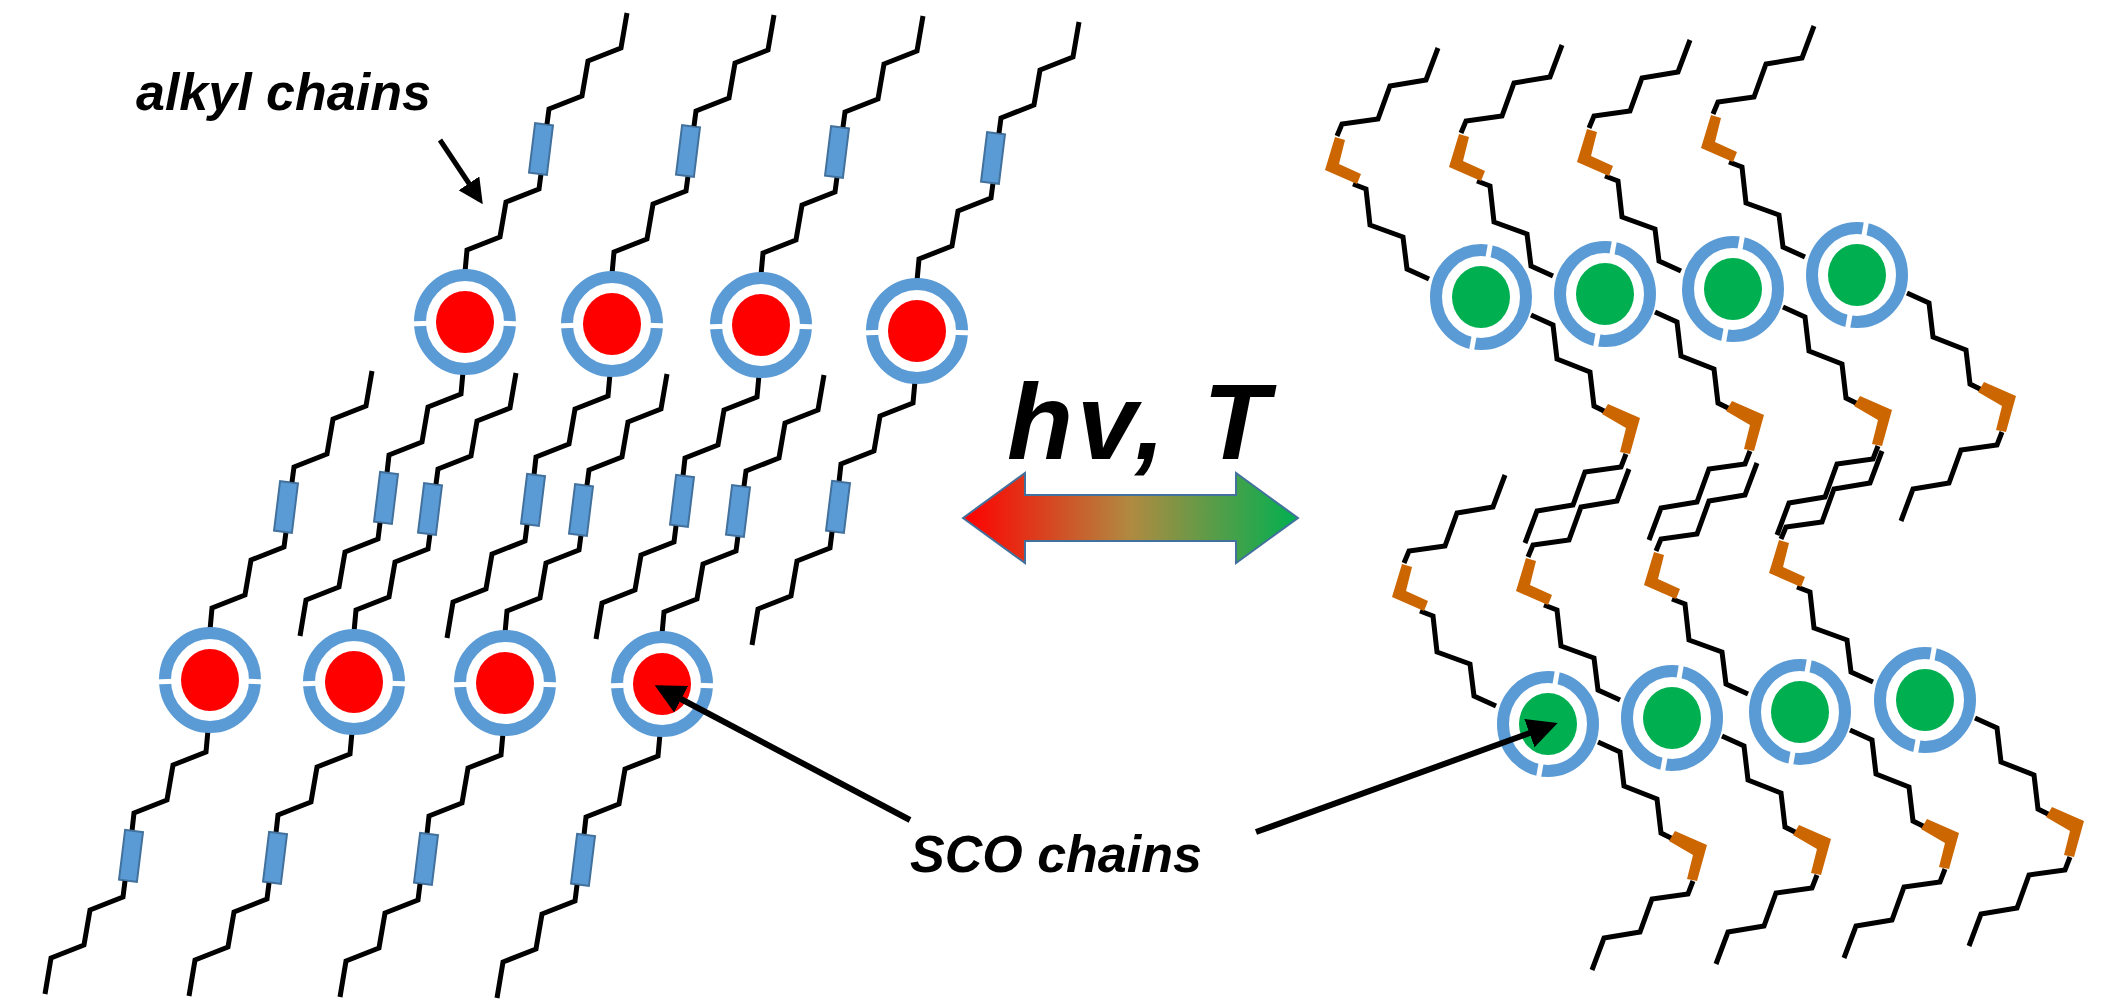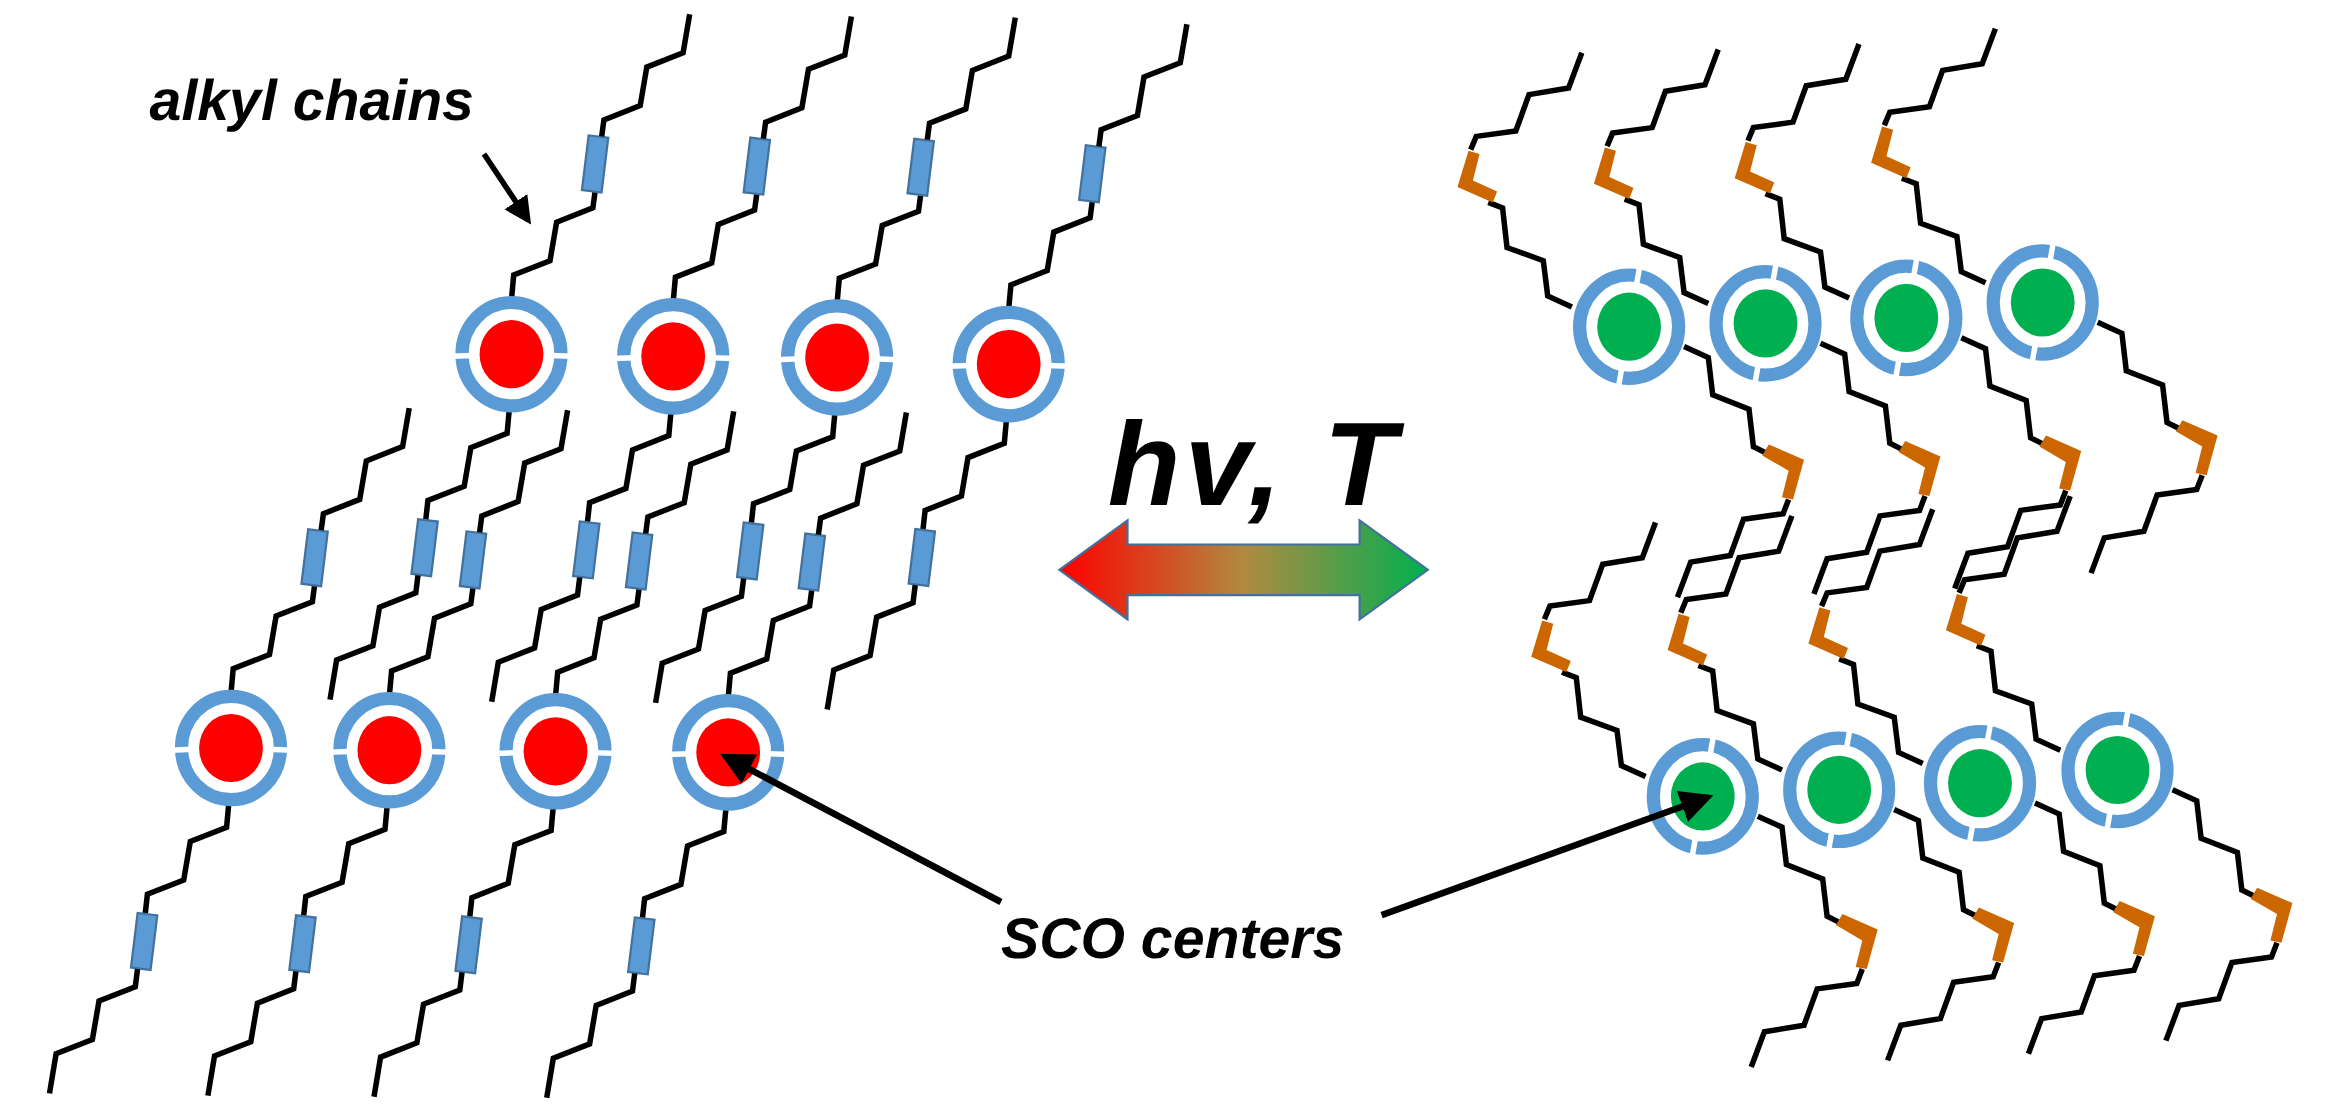--- a/index.html
+++ b/index.html
@@ -276,15 +276,15 @@
       </g>
     <g id="annot-group">
       <line x1="440" y1="140" x2="480" y2="200" stroke="#000" stroke-width="5" marker-end="url(#arrowHead)"></line>
       <line x1="910" y1="820" x2="660" y2="688" stroke="#000" stroke-width="6" marker-end="url(#arrowHead)"></line>
       <line x1="1256" y1="832" x2="1552" y2="725" stroke="#000" stroke-width="6" marker-end="url(#arrowHead)"></line>
       <path id="bigArrow" d="M963,518 L1025,473 L1025,495 L1236,495 L1236,473 L1298,518 L1236,563 L1236,541 L1025,541 L1025,563 Z" fill="url(#arrowGrad)" stroke-width="2" stroke="#41719C"></path>
     </g>
   </svg>
 
   <div id="alkyl-label" class="label">alkyl chains</div>
-  <div id="sco-label" class="label">SCO centers</div>
+  <div id="sco-label" class="label">SCO chains</div>
   <div id="stimulus-label" class="label">hv, T</div>
 </div>
 
 </body></html>

